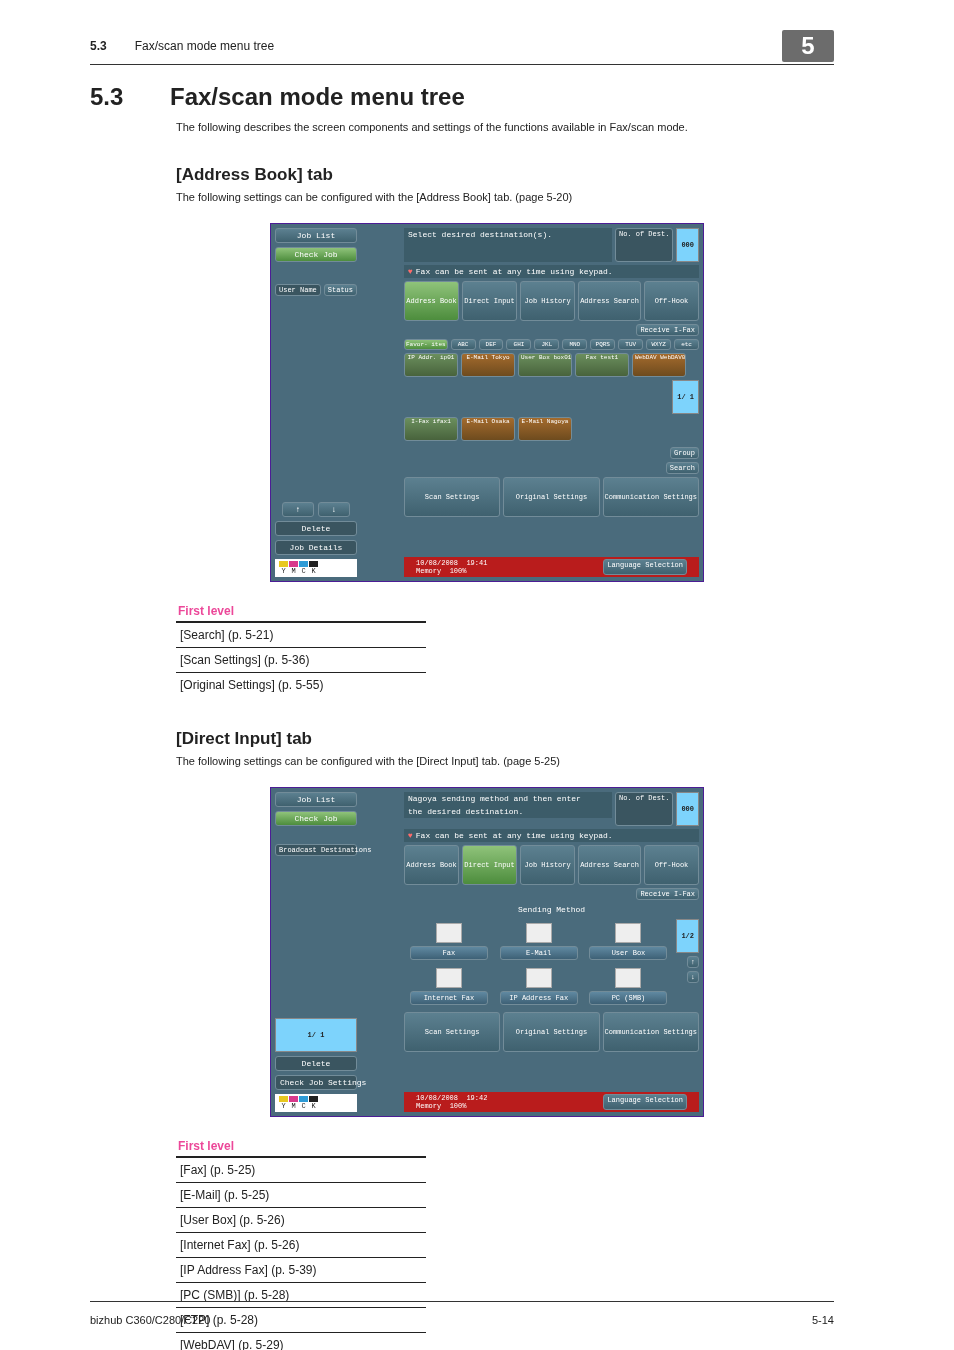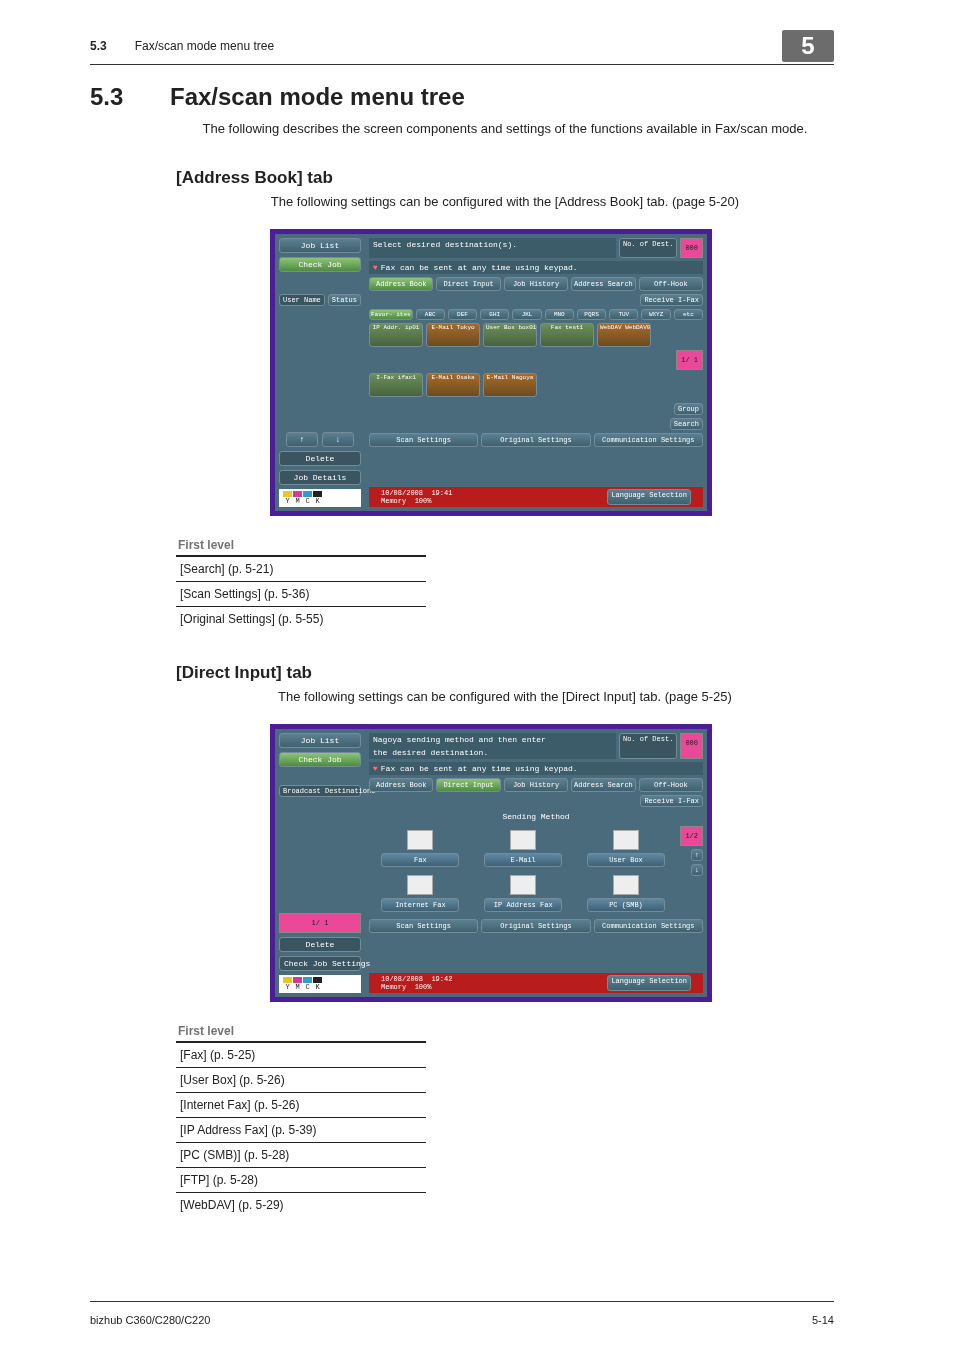--- a/index.html
+++ b/index.html
@@ -47,41 +47,41 @@
   h1 {
     font-size: 24px;
     font-weight: bold;
     margin: 0 0 10px 0;
     display: flex;
     gap: 30px;
     align-items: baseline;
   }
   h1 .num { min-width: 50px; }
   .intro, .sub-intro {
-    font-size: 13px;
+    font-size: 11px;
     margin: 0 0 20px 86px;
-    text-align: center;
   }
   h2 {
     font-size: 17px;
     font-weight: bold;
     margin: 32px 0 6px 86px;
   }
   .screenshot {
     margin: 8px 0 18px 180px;
     width: 432px;
   }
   .device {
     display: flex;
     width: 432px;
-    border: 5px solid #4c1d95;
+    border: 1px solid #4c1d95;
     background: #4a6b7c;
     font-size: 9px;
     color: #fff;
     font-family: "Courier New", monospace;
+    gap: 39px;
   }
   .left-col {
     width: 82px;
     background: #4a6b7c;
     display: flex;
     flex-direction: column;
     padding: 4px;
     gap: 4px;
   }
   .pill {
@@ -94,21 +94,21 @@
     white-space: nowrap;
   }
   .pill.active { background: linear-gradient(#8fc37a,#4d8d3d); }
   .pill.small { font-size: 7px; padding: 1px 3px; }
   .pill.dark { background: #3a5560; }
   .pill.flex { display:flex; align-items:center; justify-content:center; }
   .right-col { flex: 1; padding: 4px; display: flex; flex-direction: column; gap: 3px; }
   .msgrow { background:#3c5c69; padding:2px 4px; font-size:8px; white-space: nowrap; overflow:hidden; }
   .msgrow.heart:before { content:"♥"; color:#ff6b6b; margin-right:3px; }
   .tabs, .row, .alpharow { display:flex; gap:3px; }
-  .tabs .pill { flex:1; font-size:7px; padding:2px 1px;font-family:Liberation Mono, monospace; }
+  .tabs .pill { flex:1; font-size:7px; padding:15px 1px;font-family:Liberation Mono, monospace; }
   .alpharow .pill { flex:1; font-size:6px; padding:1px 1px; }
   .grid { display:flex; flex-wrap:wrap; gap:3px; }
   .dest { width:48px; height:20px; font-size:6px; padding:1px 2px; line-height:1.1; overflow:hidden; }
   .dest.email { background: linear-gradient(#a46b2d,#6e4b1e); }
   .dest.green { background: linear-gradient(#6b8f5d,#48633c); }
   .status { background:#b91c1c; padding:2px 12px; font-size:7px; display:flex; justify-content:space-between;margin-top:37px; }
   .center-title { text-align:center; font-size:8px; padding:2px 0; }
   .icon-row { display:flex; justify-content:space-around; padding:4px 0; }
   .icon-cell { width:70px; display:flex; flex-direction:column; align-items:center; gap:3px; }
   .icon-cell .icon {
@@ -120,34 +120,34 @@
   .arrow-pair .pill { width:22px; }
   .ymck {
     display:flex; gap:1px; padding:2px 4px; align-items:flex-end;
     background:#fff; height:14px;
   }
   .ymck span {
     display:inline-block; width:9px; font-size:7px; text-align:center; color:#222;
     border-top:6px solid;
   }
   .ymck .Y{border-color:#e8c820}.ymck .M{border-color:#d83a8c}.ymck .C{border-color:#2e9bd6}.ymck .K{border-color:#222}
-  .pg { background:#ec4899; color:#222; border:1px solid #888; font-size:7px; padding:5px 4px; }
+  .pg { background:#7dd3fc; color:#222; border:1px solid #888; font-size:7px; padding:12px 4px;font-weight:bold; }
   .pg-side { display:flex; flex-direction:column; gap:3px; align-items:flex-end; margin-left:auto; }
 
   
   .level-table {
     width: 250px;
     margin: 0 0 14px 86px;
     border-collapse: collapse;
     font-size: 12px;
   }
   .level-table th {
     text-align: left;
     font-weight: bold;
-    color: #737373;
+    color: #ec4899;
     padding: 4px 4px 3px 2px;
     border-bottom: 2px solid #222;
     font-size: 12px;
   }
   .level-table td {
     padding: 5px 4px;
     border-bottom: 1px solid #222;
   }
   .level-table tr:last-child td { border-bottom: none; }
 
@@ -406,20 +406,23 @@
     <thead>
         <tr>
           <th>First level</th>
         </tr>
       </thead>
     <tbody id="tbl-direct">
         <tr>
           <td>[Fax] (p. 5-25)</td>
         </tr>
         <tr>
+          <td>[E-Mail] (p. 5-25)</td>
+        </tr>
+        <tr>
           <td>[User Box] (p. 5-26)</td>
         </tr>
         <tr>
           <td>[Internet Fax] (p. 5-26)</td>
         </tr>
         <tr>
           <td>[IP Address Fax] (p. 5-39)</td>
         </tr>
         <tr>
           <td>[PC (SMB)] (p. 5-28)</td>

